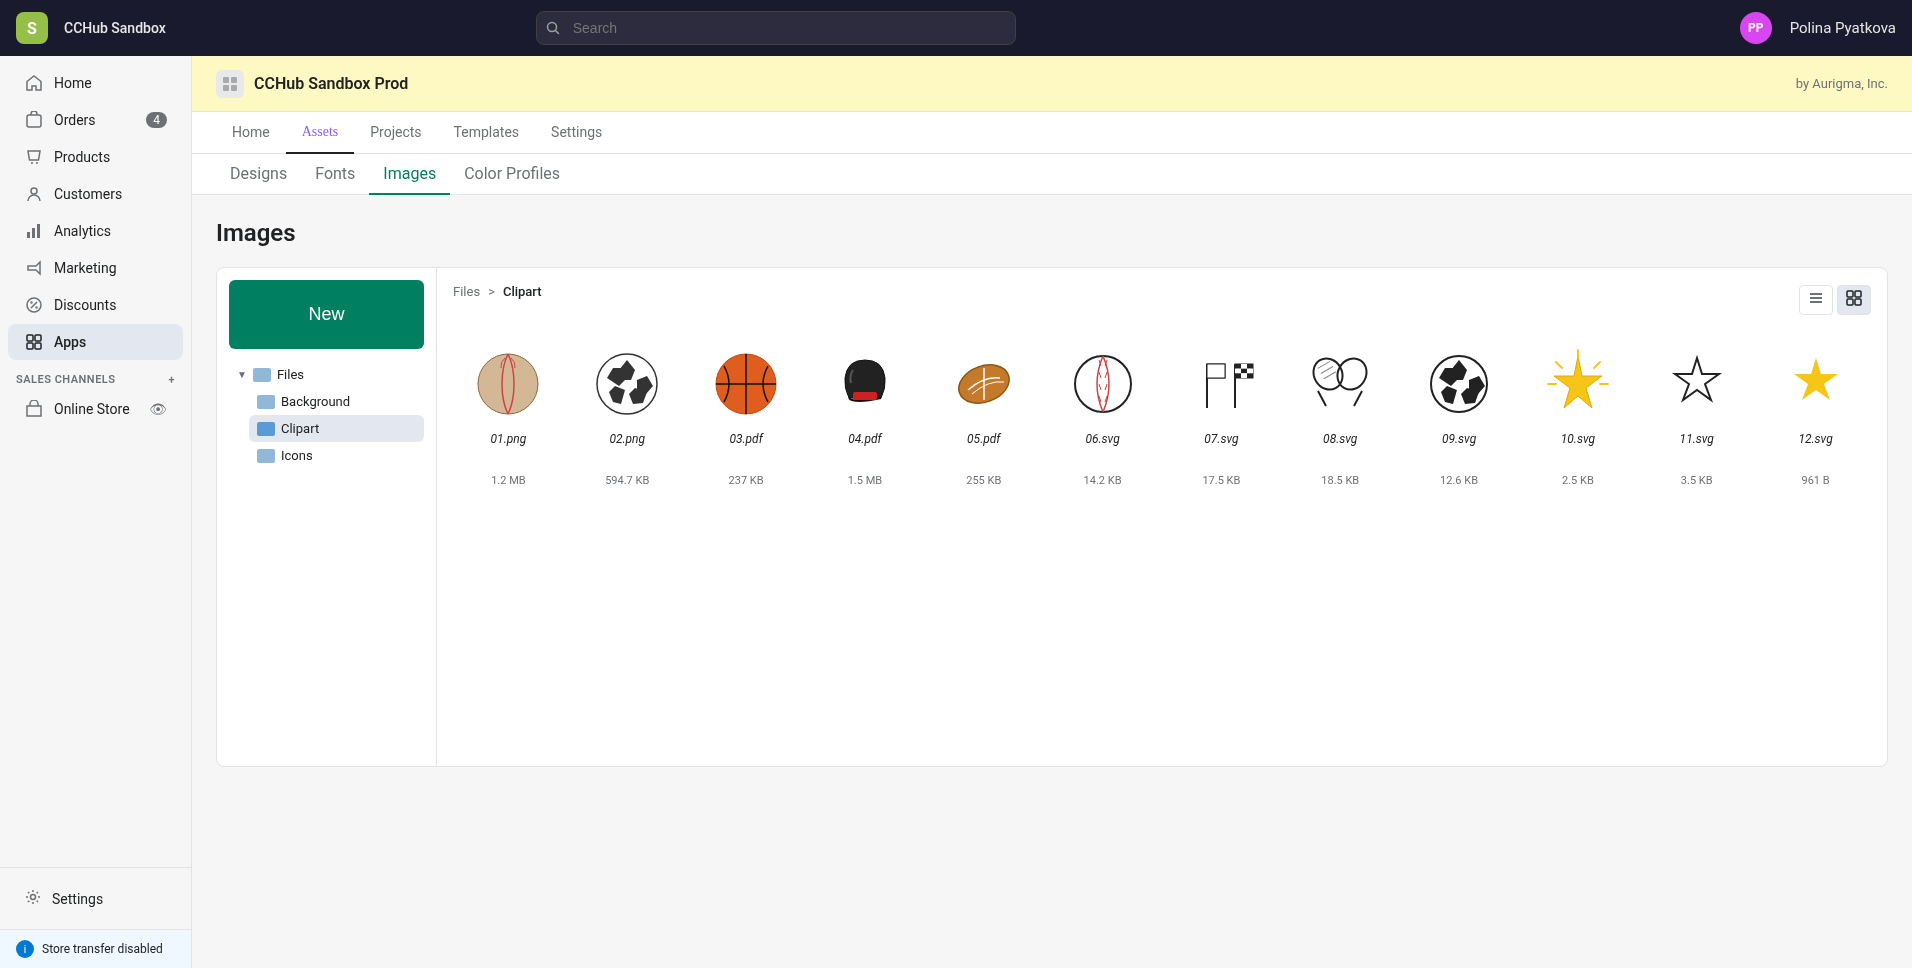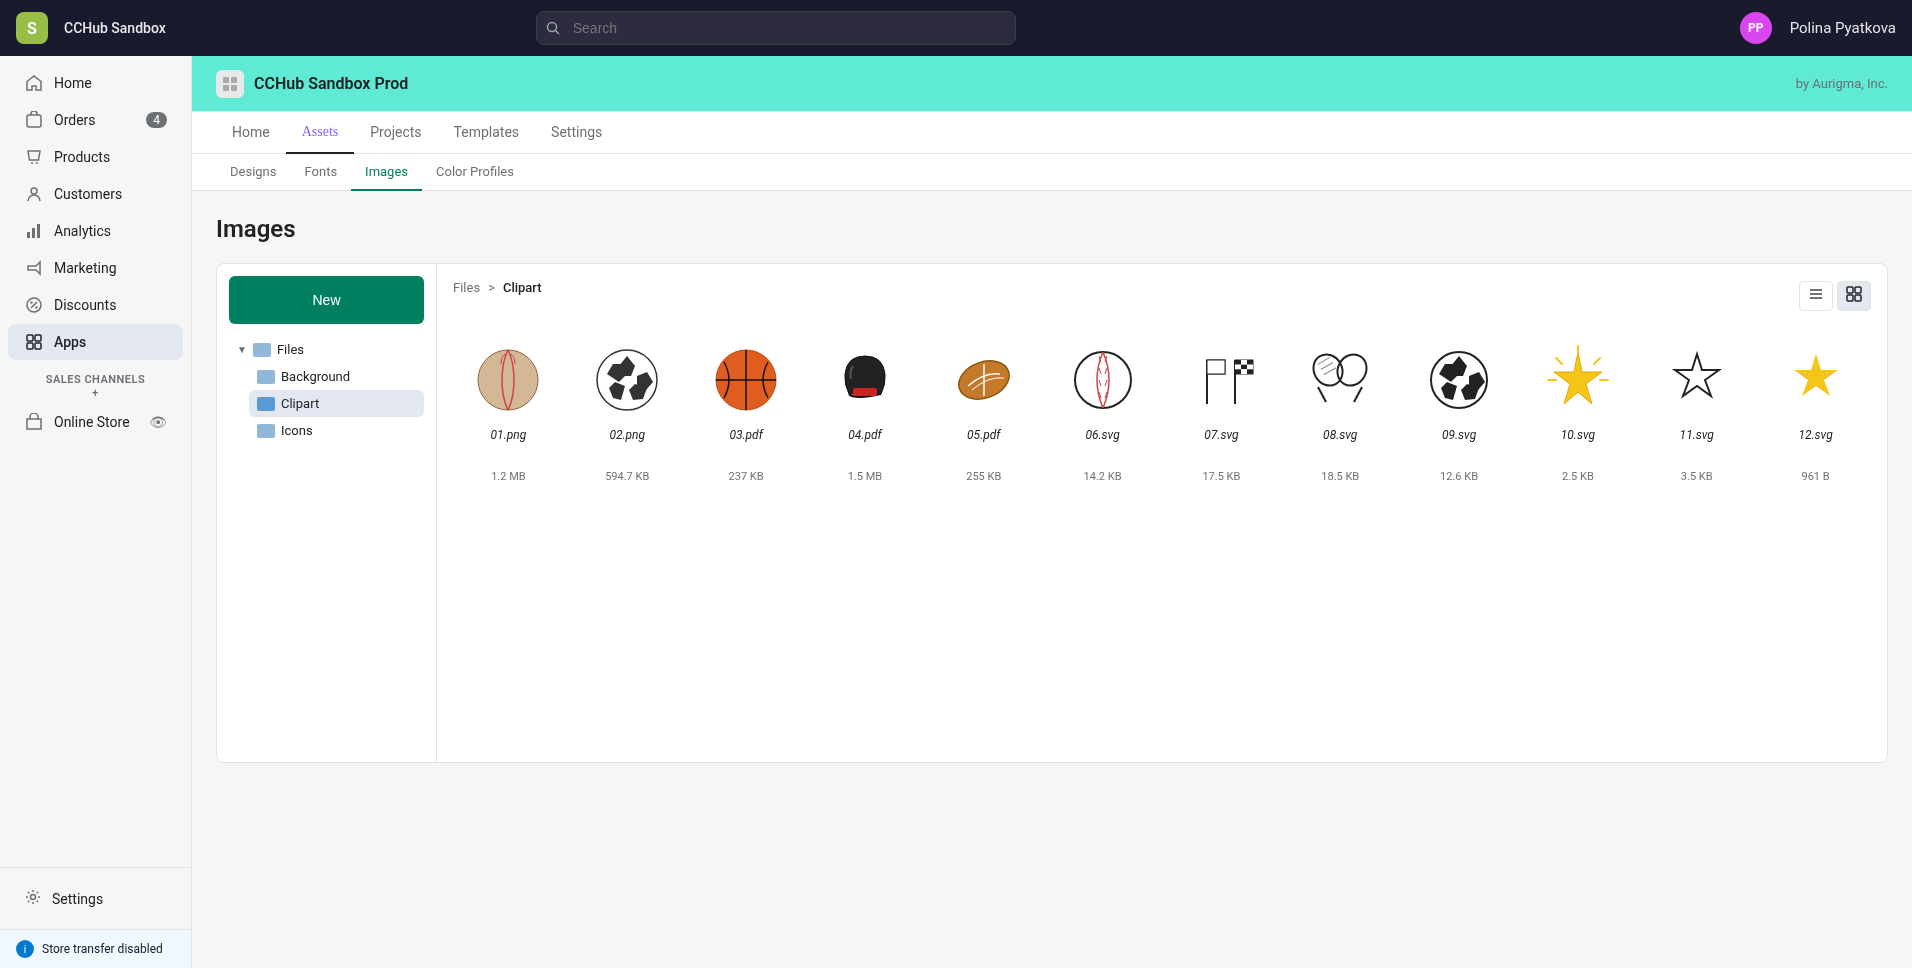--- a/index.html
+++ b/index.html
@@ -20,53 +20,53 @@
     
     .layout { display: flex; flex: 1; overflow: hidden; }
 
     
     .sidebar { width: 192px; background: #f6f6f7; border-right: 1px solid #e1e3e5; display: flex; flex-direction: column; overflow-y: auto; flex-shrink: 0; }
     .sidebar-nav { flex: 1; padding: 8px 0; }
     .sidebar-item { display: flex; align-items: center; gap: 10px; padding: 8px 16px; cursor: pointer; border-radius: 8px; margin: 1px 8px; color: #202223; font-size: 14px; text-decoration: none; }
     .sidebar-item.active { background: #e3e8f0; font-weight: 500; }
     .sidebar-item-icon { width: 20px; height: 20px; display: flex; align-items: center; justify-content: center; flex-shrink: 0; }
     .sidebar-badge { margin-left: auto; background: #6d7175; color: white; border-radius: 10px; padding: 1px 7px; font-size: 12px; }
-    .sidebar-section { padding: 12px 16px 4px; font-size: 11px; font-weight: 600; color: #6d7175; letter-spacing: 0.5px; display: flex; align-items: center; justify-content: space-between; flex-direction: column; }
+    .sidebar-section { padding: 12px 16px 4px; font-size: 11px; font-weight: 600; color: #6d7175; letter-spacing: 0.5px; display: flex; align-items: center; justify-content: space-between; }
     .sidebar-section-add { cursor: pointer; color: #6d7175; }
     .sidebar-footer { padding: 12px 8px; border-top: 1px solid #e1e3e5; }
     .sidebar-footer-item { display: flex; align-items: center; gap: 10px; padding: 8px 16px; cursor: pointer; border-radius: 8px; color: #202223; font-size: 14px; }
     .store-transfer { background: #f0f8ff; border-top: 1px solid #e1e3e5; padding: 10px 16px; display: flex; align-items: center; gap: 8px; font-size: 12px; color: #202223; }
     .store-transfer-icon { width: 18px; height: 18px; background: #007ace; border-radius: 50%; display: flex; align-items: center; justify-content: center; color: white; font-size: 10px; flex-shrink: 0; }
 
     
     .main { flex: 1; overflow-y: auto; background: #f6f6f7; }
-    .app-header { background: #5eead4; border-bottom: 1px solid #e1e3e5; padding: 0 24px; display: flex; align-items: center; justify-content: space-between; height: 56px; }
+    .app-header { background: #fef9c3; border-bottom: 1px solid #e1e3e5; padding: 0 24px; display: flex; align-items: center; justify-content: space-between; height: 56px; }
     .app-title { display: flex; align-items: center; gap: 10px; font-size: 16px; font-weight: 600; color: #202223; }
     .app-title-icon { width: 28px; height: 28px; border-radius: 6px; background: #e8e9ea; display: flex; align-items: center; justify-content: center; font-size: 14px; }
     .app-by { font-size: 13px; color: #6d7175; }
 
     
     .tabs-container { background: white; border-bottom: 1px solid #e1e3e5; padding: 0 24px; }
     .tabs { display: flex; gap: 0; }
     .tab { padding: 12px 16px; cursor: pointer; font-size: 14px; color: #6d7175; border-bottom: 2px solid transparent; margin-bottom: -1px; }
     .tab.active { color: #8b5cf6; border-bottom-color: #202223; font-weight: 500; font-family: Liberation Serif, serif; }
     .sub-tabs { display: flex; gap: 0; padding: 0 24px; background: white; border-bottom: 1px solid #e1e3e5; }
-    .sub-tab { padding: 10px 14px; cursor: pointer; font-size: 13px; color: #6d7175; border-bottom: 2px solid transparent; margin-bottom: -1px; }
+    .sub-tab { padding: 10px 14px; cursor: pointer; font-size: 16px; color: #6d7175; border-bottom: 2px solid transparent; margin-bottom: -1px; }
     .sub-tab.active { color: #008060; border-bottom-color: #008060; }
 
     
     .content { padding: 24px; }
     .page-title { font-size: 24px; font-weight: 600; color: #202223; margin-bottom: 20px; }
 
     
     .file-browser { display: flex; gap: 0; background: white; border-radius: 8px; border: 1px solid #e1e3e5; min-height: 500px; }
 
     
     .file-tree { width: 220px; border-right: 1px solid #e1e3e5; padding: 12px; flex-shrink: 0; }
-    .new-btn { width: 100%; padding: 16px 16px; background: #008060; color: white; border: none; border-radius: 6px; font-size: 14px; font-weight: 500; cursor: pointer; margin-bottom: 12px; }
+    .new-btn { width: 100%; padding: 24px 16px; background: #008060; color: white; border: none; border-radius: 6px; font-size: 18px; font-weight: 500; cursor: pointer; margin-bottom: 12px; }
     .tree-item { display: flex; align-items: center; gap: 6px; padding: 6px 8px; border-radius: 6px; cursor: pointer; font-size: 13px; color: #202223; }
     .tree-item.active { background: #e3e8f0; }
     .tree-indent { padding-left: 20px; }
 
     
     .file-grid-area { flex: 1; padding: 16px; }
     .breadcrumb-bar { display: flex; align-items: center; gap: 8px; margin-bottom: 16px; font-size: 13px; color: #6d7175; }
     .breadcrumb-bar .crumb { cursor: pointer; }
     .breadcrumb-bar .active-crumb { color: #202223; font-weight: 500; }
     .breadcrumb-sep { color: #6d7175; }

